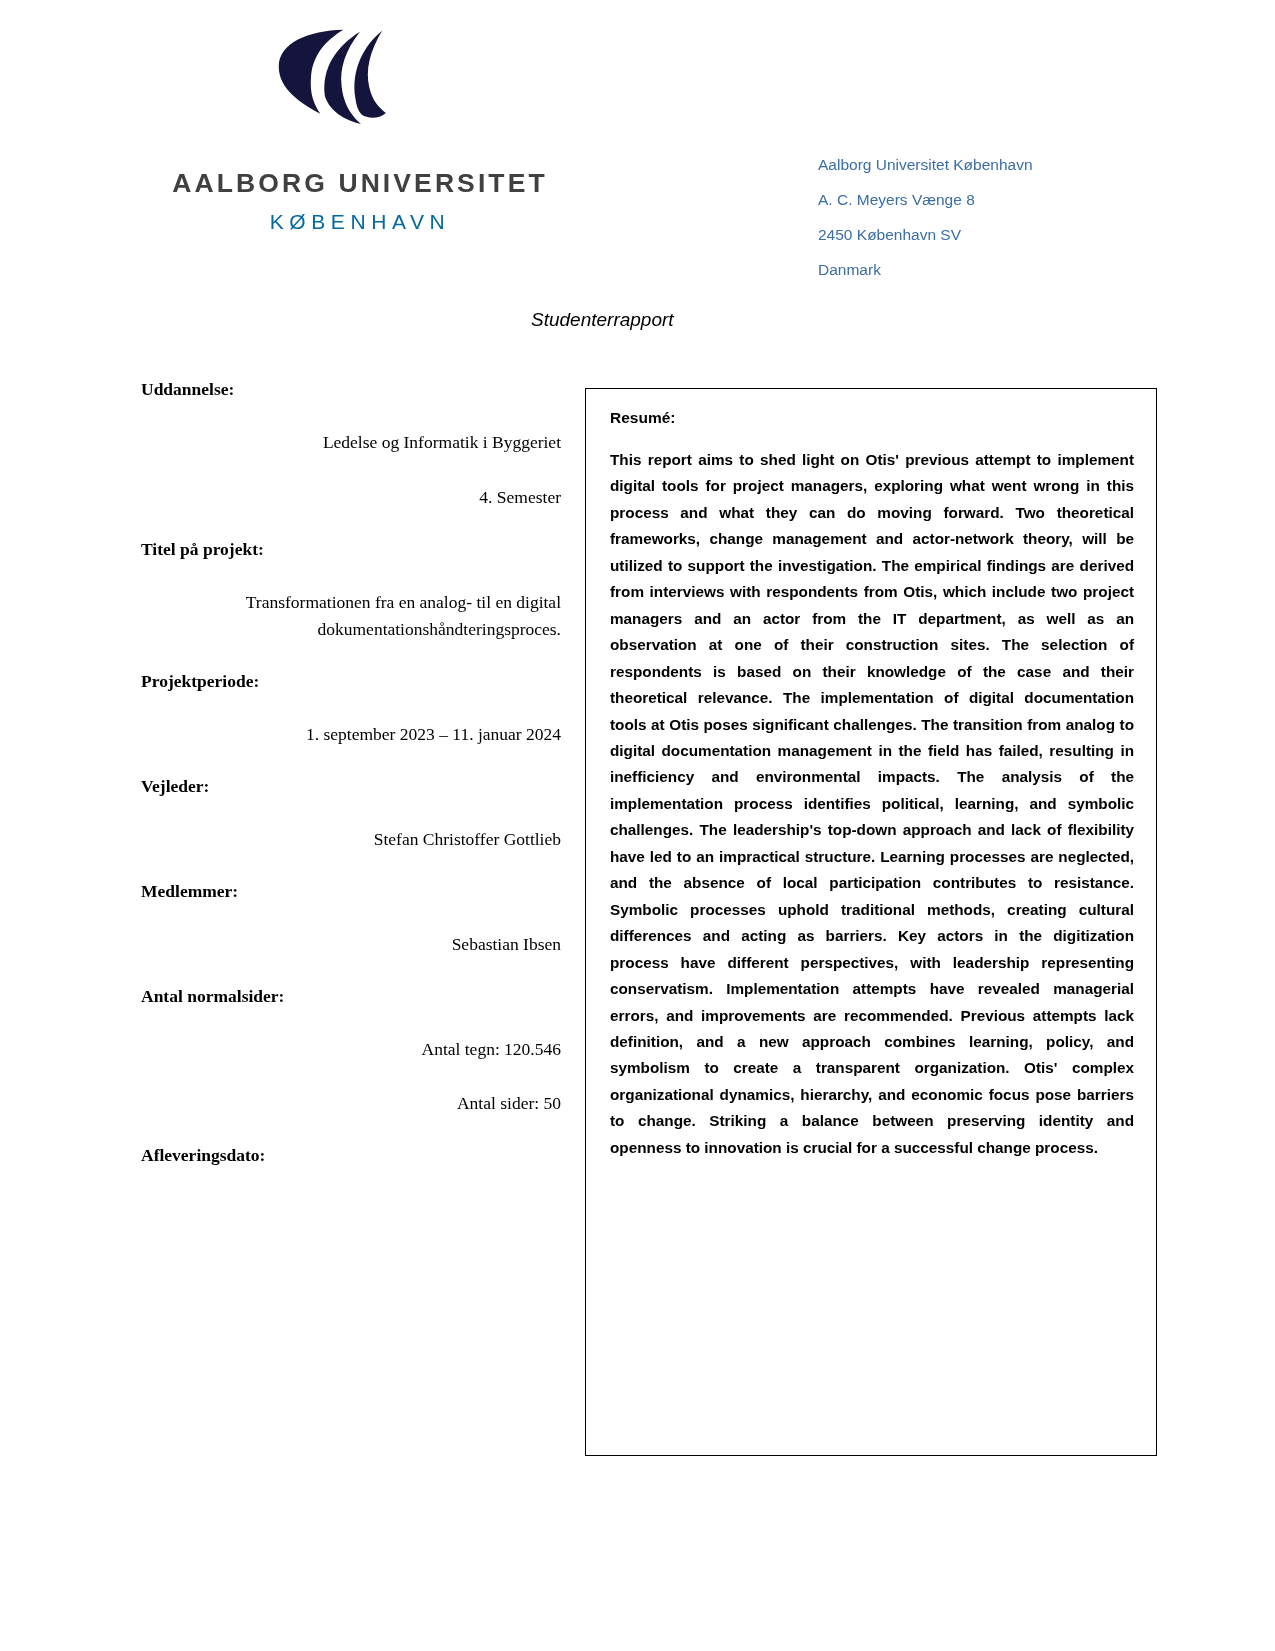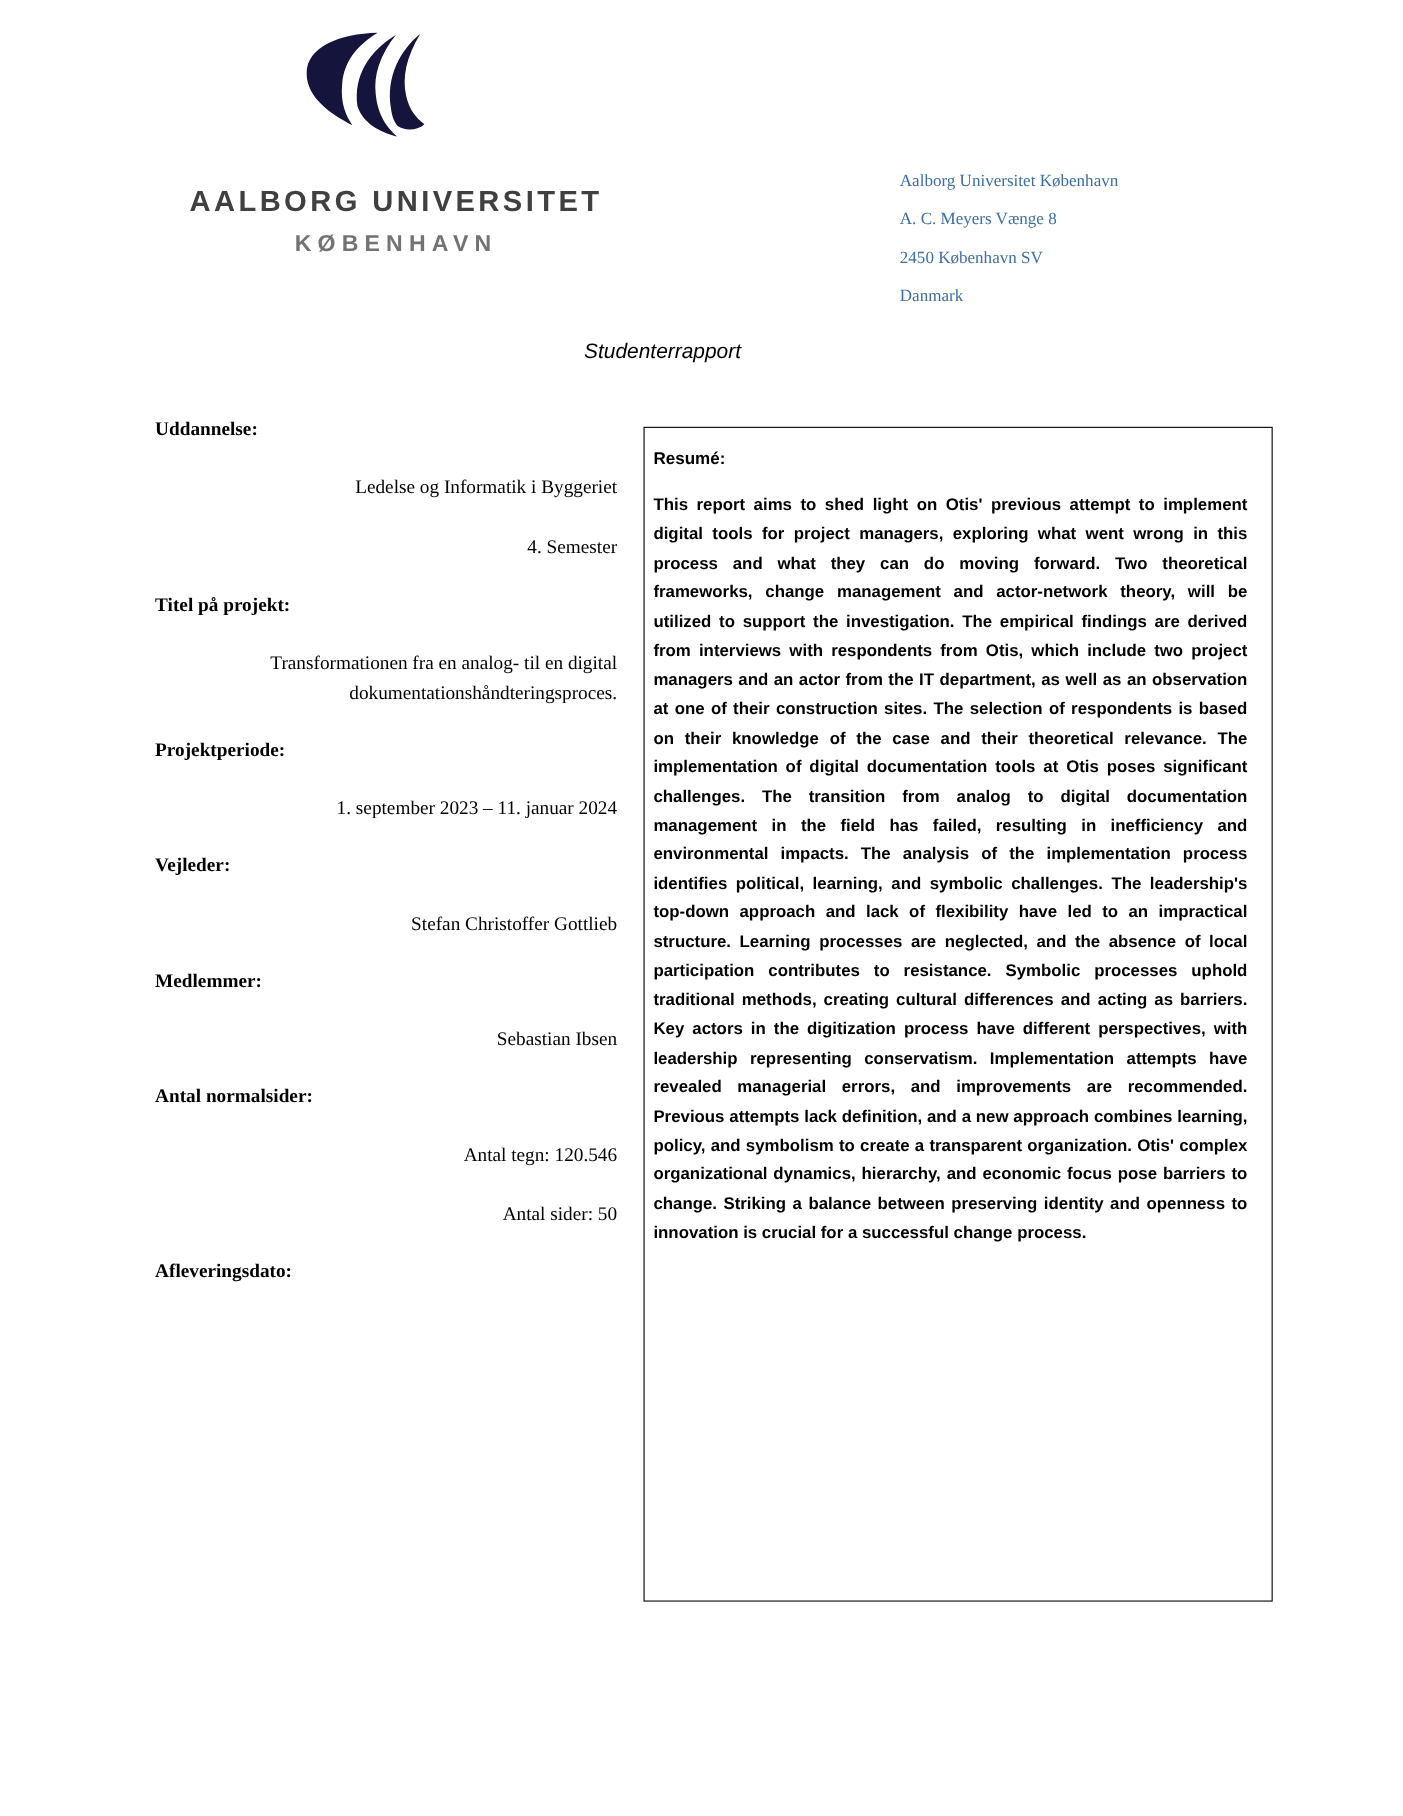--- a/index.html
+++ b/index.html
@@ -40,41 +40,40 @@
     font-weight: bold;
     font-size: 26.5px;
     letter-spacing: 3.1px;
     color: #404040;
     margin-top: 20px;
     white-space: nowrap;
   }
   .logo-subword {
     text-align: center;
     font-family: "Liberation Sans", sans-serif;
-    font-weight: bold;
+    font-weight: normal;
     font-size: 21px;
     letter-spacing: 5.6px;
-    color: #737373;
+    color: #0369a1;
     margin-top: 11px;
     white-space: nowrap;
   }
 
   
   .address-block {
     position: absolute;
     left: 818px;
     top: 147px;
     width: 330px;
   }
   .address-line {
     color: #3b6ea5;
     font-size: 15.5px;
     line-height: 35px;
     white-space: nowrap;
-    font-family: Liberation Serif, serif;
   }
 
   
   .report-type {
     position: absolute;
     left: 531px;
     top: 309px;
     font-style: italic;
     font-size: 19px;
     color: #000;
@@ -107,21 +106,21 @@
 
   
   .abstract-box {
     position: absolute;
     left: 585px;
     top: 388px;
     width: 572px;
     height: 1068px;
     border: 1.6px solid #000000;
     box-sizing: border-box;
-    padding: 17px 22px 0 8px;
+    padding: 17px 22px 0 24px;
   }
   .abstract-heading {
     font-weight: bold;
     font-size: 15.5px;
     margin: 3px 0 20px 0;
   }
   .abstract-body {
     font-weight: bold;
     font-size: 15.3px;
     line-height: 1.73;

